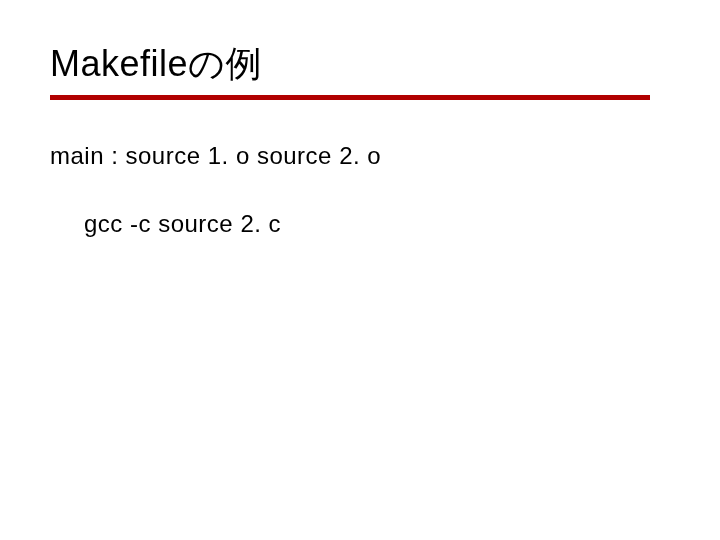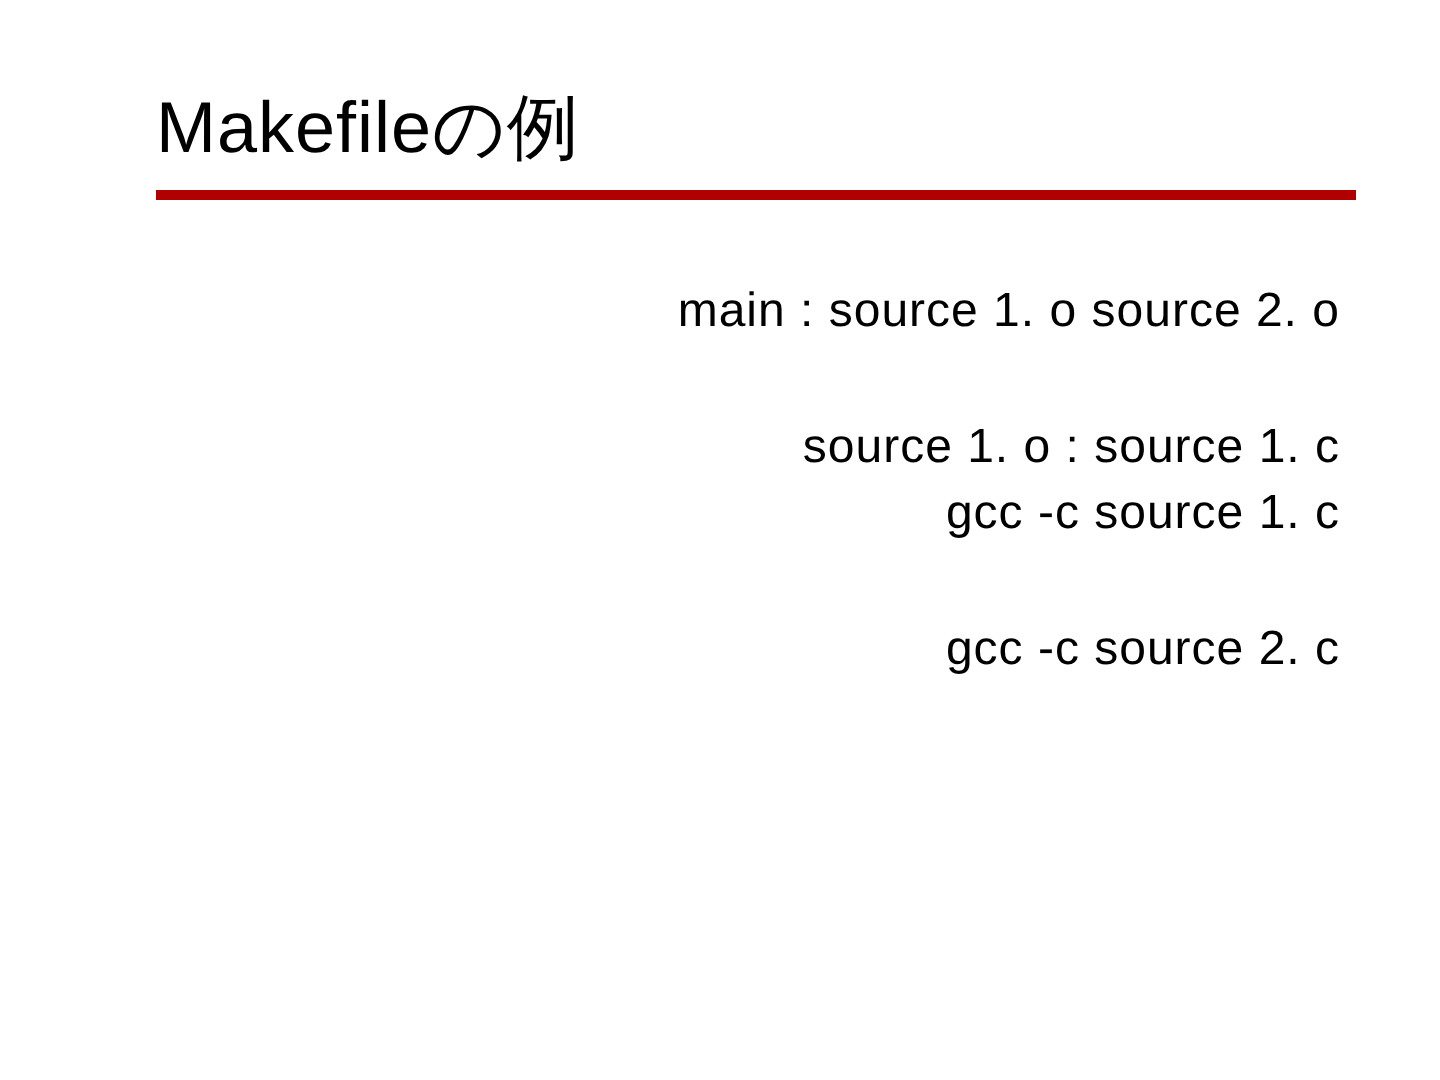--- a/index.html
+++ b/index.html
@@ -8,42 +8,41 @@
     width: 720px;
     height: 540px;
     background: #ffffff;
     font-family: "Verdana", "Helvetica", "Arial", sans-serif;
     color: #000;
   }
   .slide {
     box-sizing: border-box;
     width: 720px;
     height: 540px;
-    padding: 40px 50px 40px 78px;
+    padding: 40px 50px 40px 50px;
     position: relative;
   }
   .title-block {
     margin-bottom: 40px;
   }
   .slide-title {
     font-size: 36px;
     font-weight: 400;
     letter-spacing: 0.5px;
     margin: 0 0 6px 0;
   }
   .title-rule {
     height: 5px;
     background: #b10000;
     width: 600px;
   }
   .content {
     font-size: 24px;
     line-height: 1.35;
     letter-spacing: 0.5px;
-    text-align: right;
   }
   .rule-block {
     margin-bottom: 36px;
   }
   .rule-line-1 {
     display: block;
   }
   .rule-line-2 {
     display: block;
     padding-left: 34px;
@@ -57,23 +56,19 @@
     <h1 class="slide-title">Makefileの例</h1>
     <div class="title-rule"></div>
   </div>
 
   <div class="content">
 
     <div class="rule-block">
       <span class="rule-line-1">main : source 1. o source 2. o</span>
     </div>
 
-    <div class="rule-block">
-      <span class="rule-line-1">source 1. o : source 1. c</span>
-      <span class="rule-line-2">gcc -c source 1. c</span>
-    </div>
 
     <div class="rule-block">
       <span class="rule-line-2">gcc -c source 2. c</span>
     </div>
 
   </div>
 </div>
 
 </body></html>

